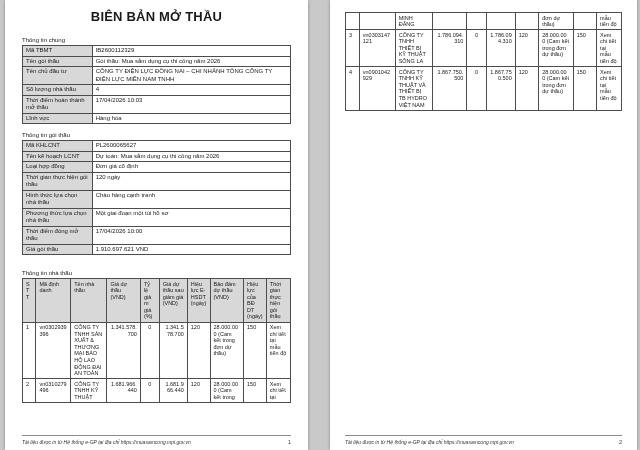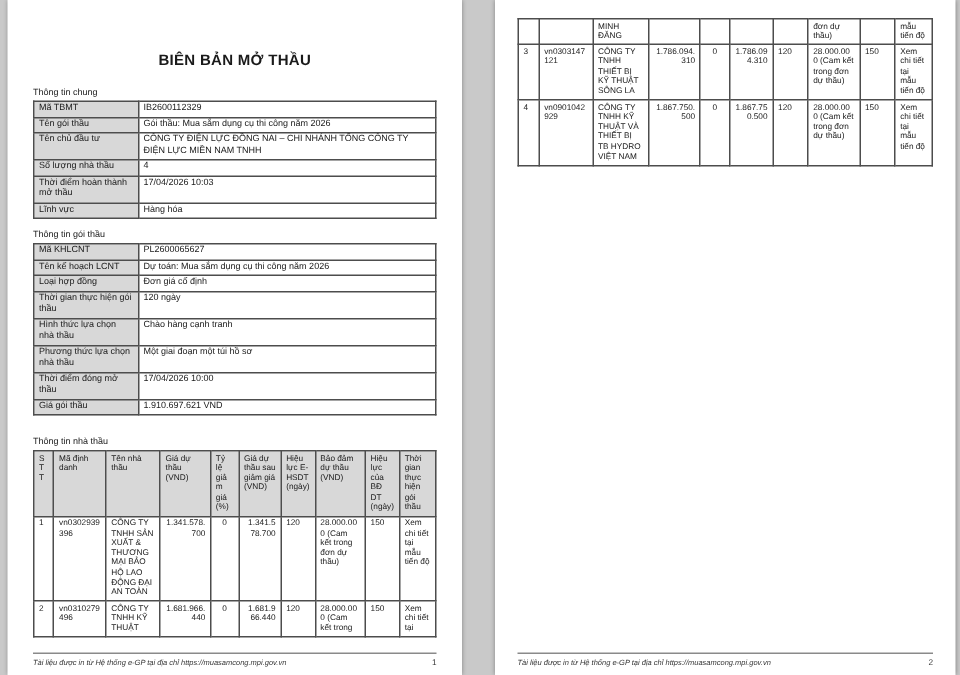--- a/index.html
+++ b/index.html
@@ -15,23 +15,23 @@
   .page {
     position: absolute; top: 0; height: 450px;
     background: #ffffff;
     box-shadow: 0 0 3px rgba(0,0,0,0.35);
     box-sizing: border-box;
   }
   #page-1 { left: 5px;   width: 303px; padding: 0 17px; }
   #page-2 { left: 330px; width: 307px; padding: 12px 15px 0 15px; }
 
   .doc-title {
-    margin: 35px 0 13px 0;
+    margin: 9px 0 13px 0;
     text-align: center;
-    font-size: 10px; font-weight: bold;
+    font-size: 13px; font-weight: bold;
     letter-spacing: .2px;
   }
   .section-heading {
     font-size: 6px;
     margin: 0 0 2px 0;
   }
   .gap-sm { margin-top: 8px; }
   .gap-md { margin-top: 15px; }
 
   table { border-collapse: collapse; width: 100%; table-layout: fixed; }

